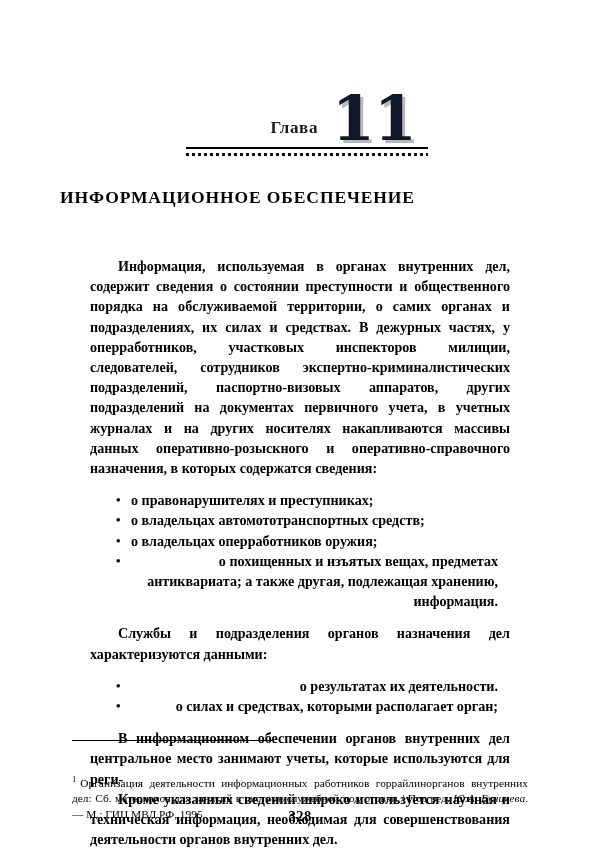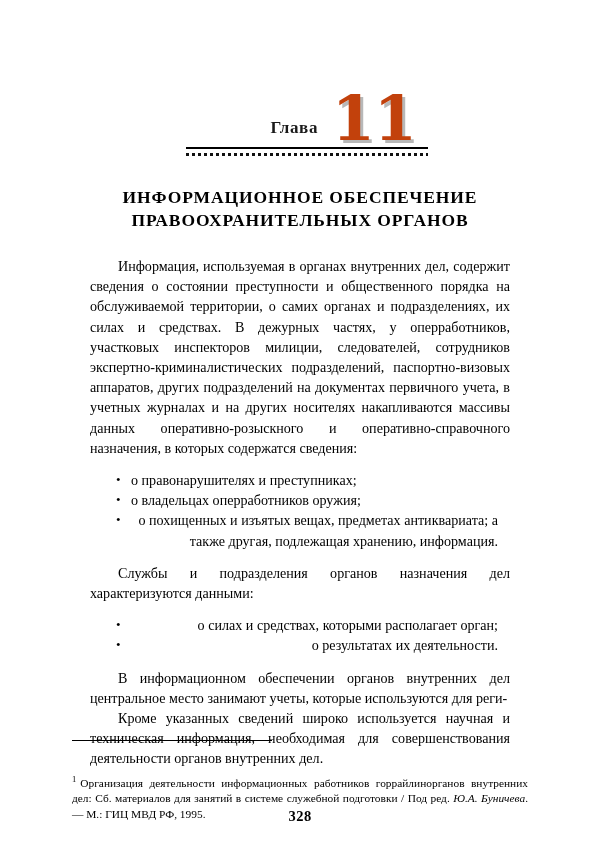--- a/index.html
+++ b/index.html
@@ -45,21 +45,21 @@
   }
   .chapter-number {
     position: absolute;
     right: 14px;
     bottom: -6px;
     font-family: "DejaVu Serif", "Liberation Serif", serif;
     font-weight: bold;
     font-size: 62px;
     line-height: 62px;
     letter-spacing: -1px;
-    color: #c2410c;
+    color: #0f172a;
     text-shadow: 3px 3px 0 #b8b8b8;
   }
 
   .rule-solid {
     position: absolute;
     left: 186px;
     top: 147px;
     width: 242px;
     height: 2px;
     background: #000000;
@@ -76,41 +76,42 @@
       rgba(255,255,255,0) 3px, rgba(255,255,255,0) 6px
     );
   }
 
   
   .doc-title {
     position: absolute;
     left: 60px;
     top: 186px;
     width: 480px;
-    text-align: center;
+    text-align: left;
     font-family: "Liberation Serif", "DejaVu Serif", serif;
     font-weight: bold;
     font-size: 17.5px;
     line-height: 23px;
     letter-spacing: 0.9px;
     color: #000000;
   }
   .doc-title .tline { display: block; }
 
   
   .body-col {
     position: absolute;
     left: 90px;
     top: 256px;
     width: 420px;
     font-size: 14.1px;
     line-height: 20.2px;
     text-align: justify;
     text-justify: inter-word;
     hyphens: manual;
+    font-weight: bold;
   }
   p.para {
     margin: 0;
     text-indent: 28px;
     text-align: justify;
   }
 
   ul.bullets {
     list-style: none;
     margin: 12px;
@@ -185,38 +186,38 @@
 
   <div class="chapter-head">
     <span class="chapter-word">Глава</span>
     <span class="chapter-number">11</span>
   </div>
   <div class="rule-solid"></div>
   <div class="rule-dotted"></div>
 
   <div class="doc-title">
     <span class="tline">ИНФОРМАЦИОННОЕ ОБЕСПЕЧЕНИЕ</span>
-    <span class="tline">ПРАВООХРАНИТЕЛЬНЫХ ОРГАНОВ</span>
   </div>
 
   <div class="body-col">
 
     <p class="para">Информация, используемая в органах внутренних дел, содержит сведения о состоянии преступности и общественного порядка на обслуживаемой территории, о самих органах и подразделениях, их силах и средствах. В дежурных частях, у оперработников, участковых инспекторов милиции, следователей, сотрудников экспертно-криминалистических подразделений, паспортно-визовых аппаратов, других подразделений на документах первичного учета, в учетных журналах и на других носителях накапливаются массивы данных оперативно-розыскного и оперативно-справочного назначения, в которых содержатся сведения:</p>
 
     <ul class="bullets">
       <li>о правонарушителях и преступниках;</li>
+      <li>о владельцах автомототранспортных средств;</li>
       <li>о владельцах оперработников оружия;</li>
       <li class="nojust">о похищенных и изъятых вещах, предметах антиквариата; а также другая, подлежащая хранению, информация.</li>
     </ul>
 
     <p class="para">Службы и подразделения органов назначения дел характеризуются данными:</p>
 
     <ul class="bullets">
+      <li class="nojust">о результатах их деятельности.</li>
       <li class="nojust">о силах и средствах, которыми располагает орган;</li>
-      <li class="nojust">о результатах их деятельности.</li>
     </ul>
 
 
     <p class="para">В информационном обеспечении органов внутренних дел центральное место занимают учеты, которые используются для реги-</p>
 
     <p class="para">Кроме указанных сведений широко используется научная и техническая информация, необходимая для совершенствования деятельности органов внутренних дел.</p>
   </div>
 
   <div class="fn-rule"></div>
   <div class="footnote"><sup class="fn-marker">1</sup><span>Организация деятельности информационных работников горрайлинорганов внутренних дел: Сб. материалов для занятий в системе служебной подготовки / Под ред. </span><i>Ю.А. Буничева</i><span>. — М.: ГИЦ МВД РФ, 1995.</span></div>

